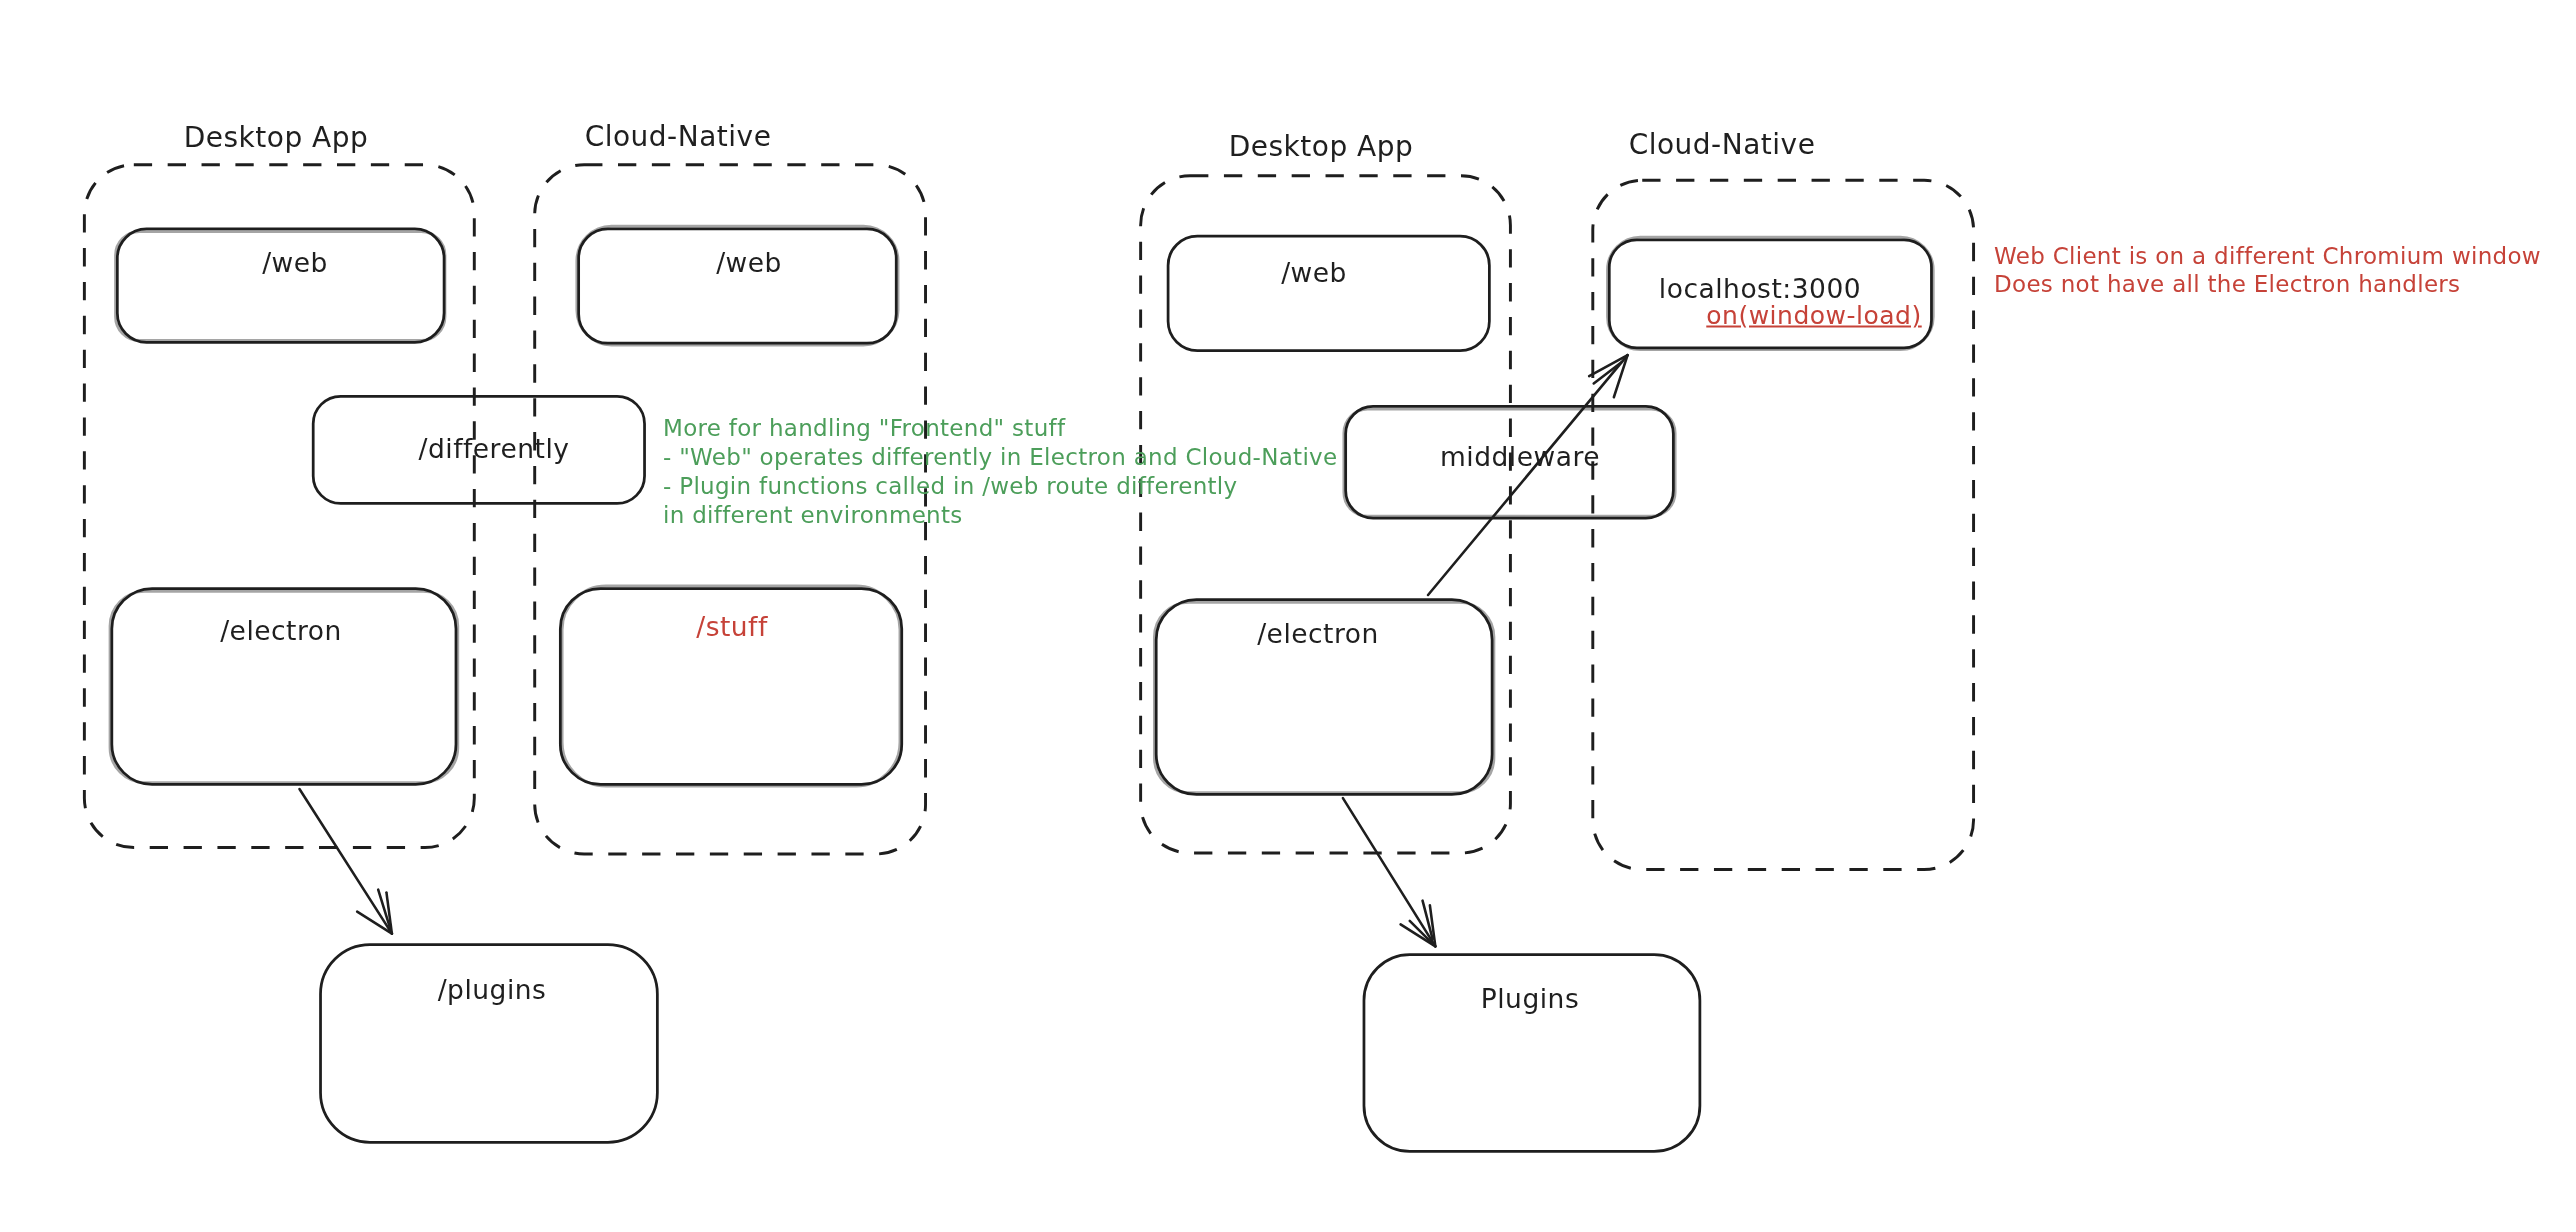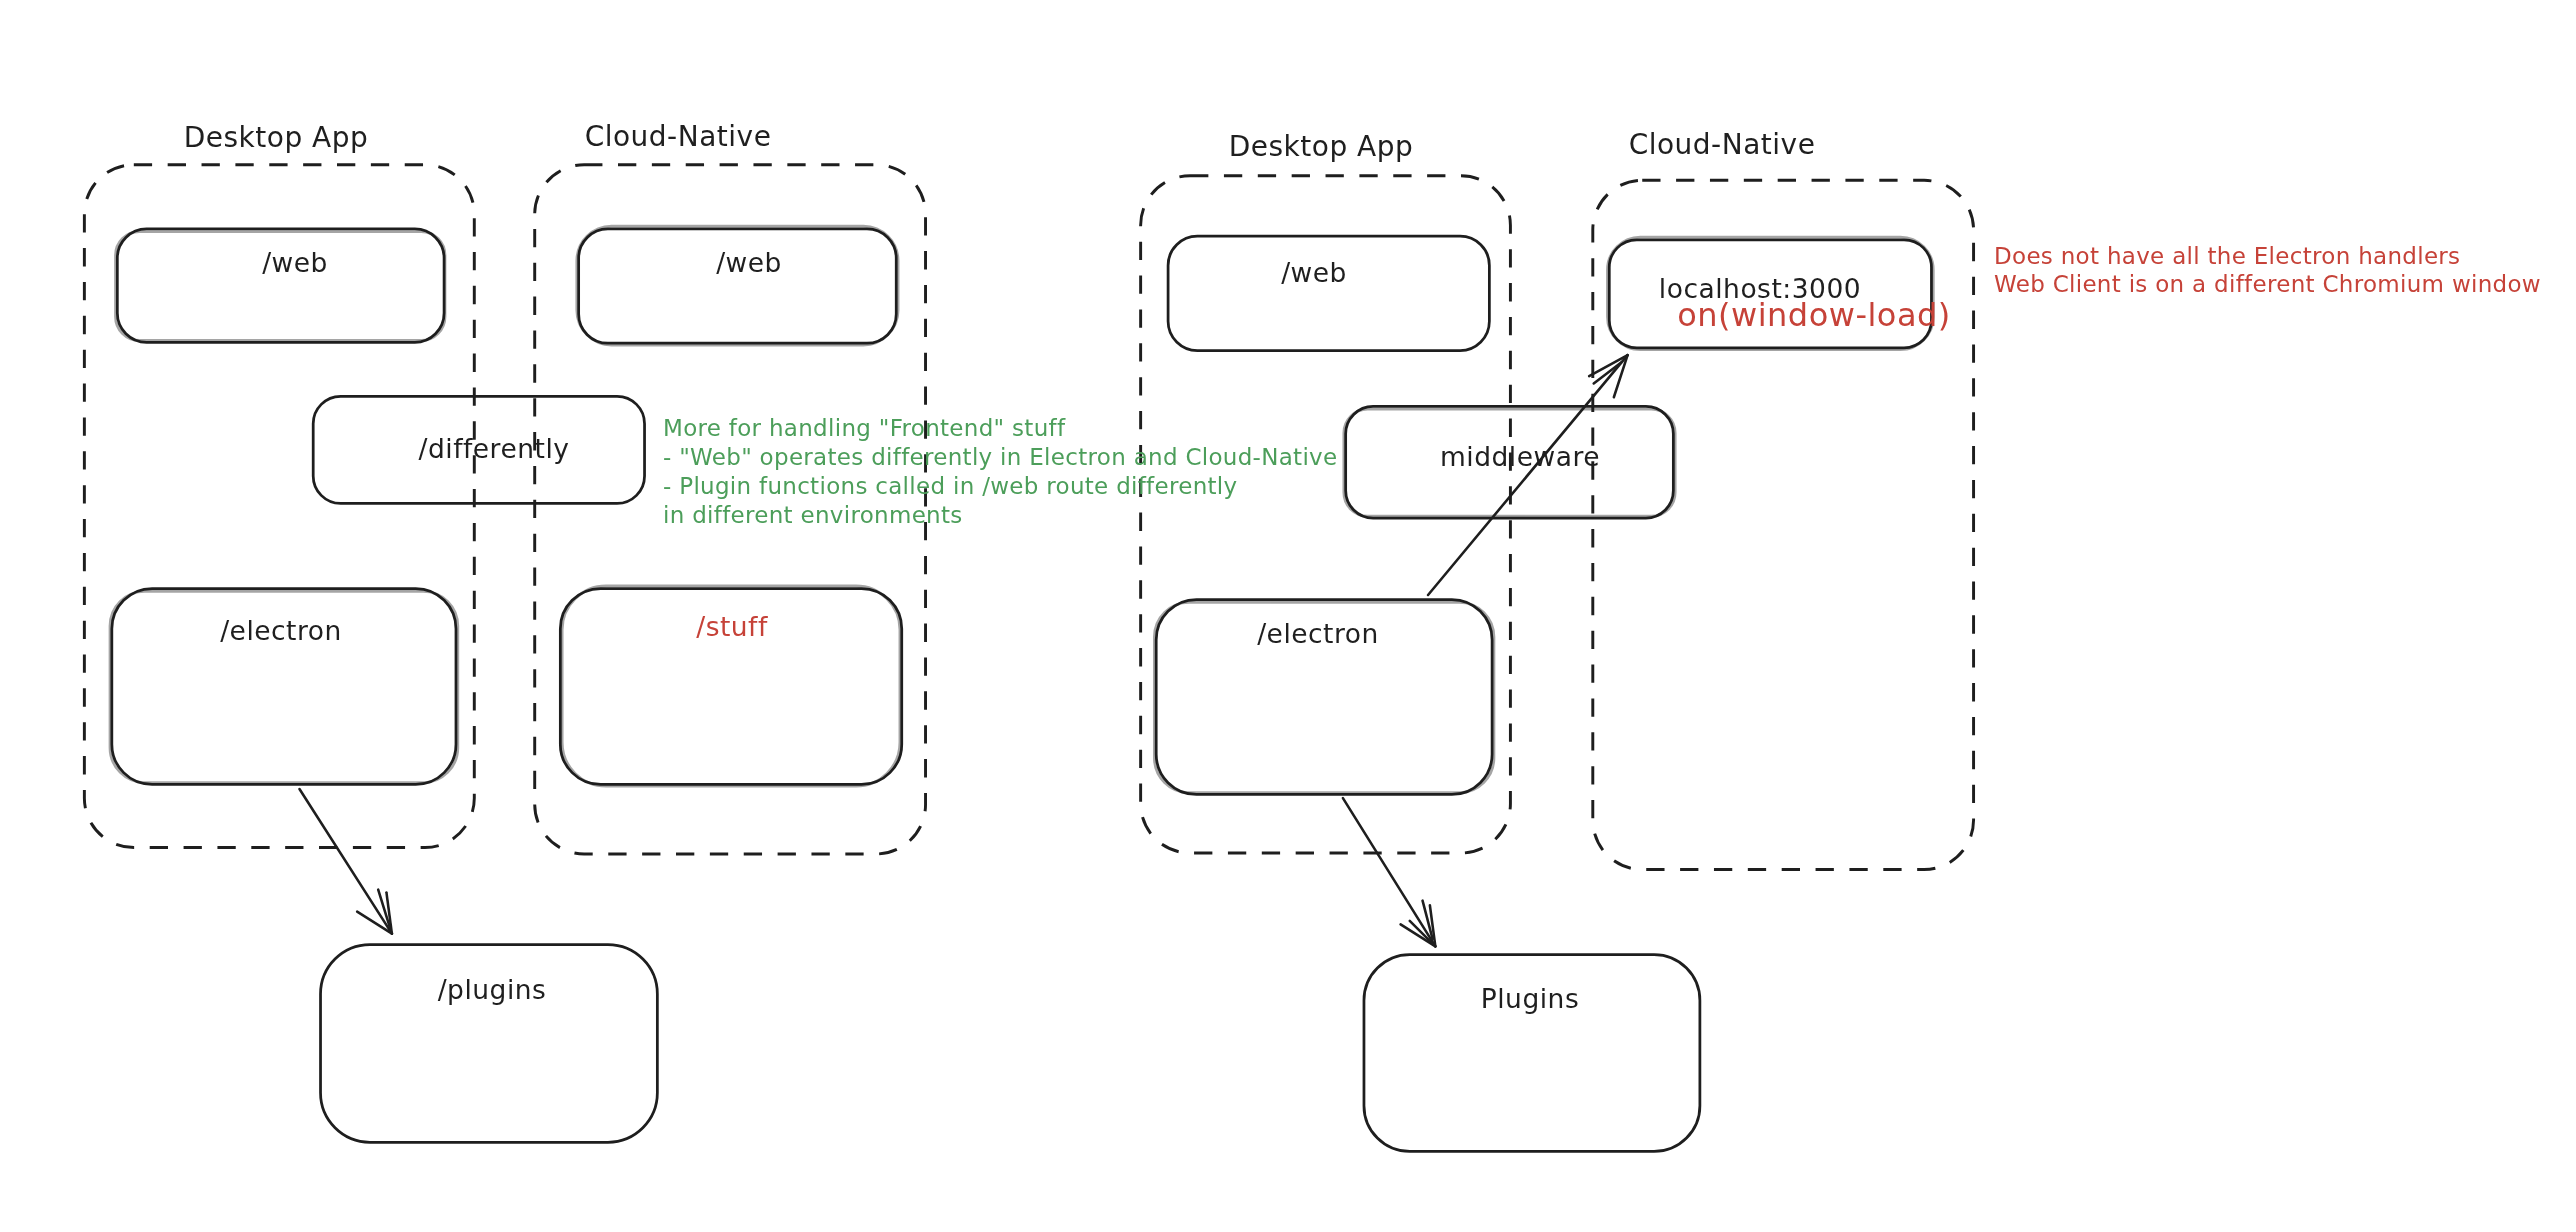--- a/index.html
+++ b/index.html
@@ -104,24 +104,24 @@
     <div>More for handling "Frontend" stuff</div>
     <div>- "Web" operates differently in Electron and Cloud-Native</div>
     <div>- Plugin functions called in /web route differently</div>
     <div>in different environments</div>
   </div>
 
   <div class="lbl section" style="left:1321px;top:146px">Desktop App</div>
   <div class="lbl section" style="left:1722px;top:144px">Cloud-Native</div>
   <div class="lbl" style="left:1314px;top:272px">/web</div>
   <div class="lbl" style="left:1760px;top:288px">localhost:3000</div>
-  <div class="lbl" style="left: 1814px; top: 315px; font-size: 32px; color: rgb(198, 66, 56);">on(window-load)</div>
+  <div class="lbl" style="left: 1814px; top: 315px; font-size: 25px; color: rgb(198, 66, 56); text-decoration: underline;">on(window-load)</div>
   <div class="lbl" style="left:1520px;top:456px">middleware</div>
   <div class="lbl" style="left:1318px;top:633px">/electron</div>
   <div class="lbl" style="left:1530px;top:998px">Plugins</div>
 
   <div class="note red-note" style="left: 1994px; top: 242px; color: rgb(198, 66, 56);">
+    <div>Web Client is on a different Chromium window</div>
     <div>Does not have all the Electron handlers</div>
-    <div>Web Client is on a different Chromium window</div>
   </div>
 
 </div>
 
 
 </body></html>

